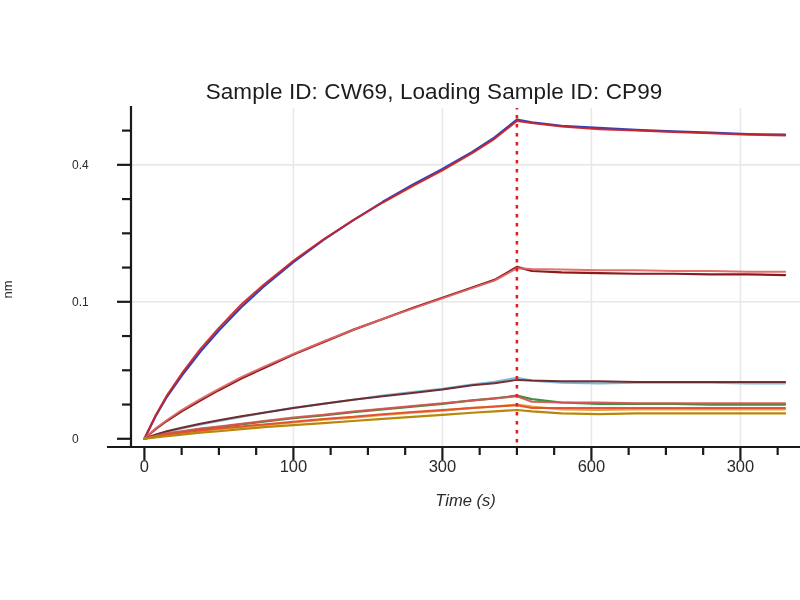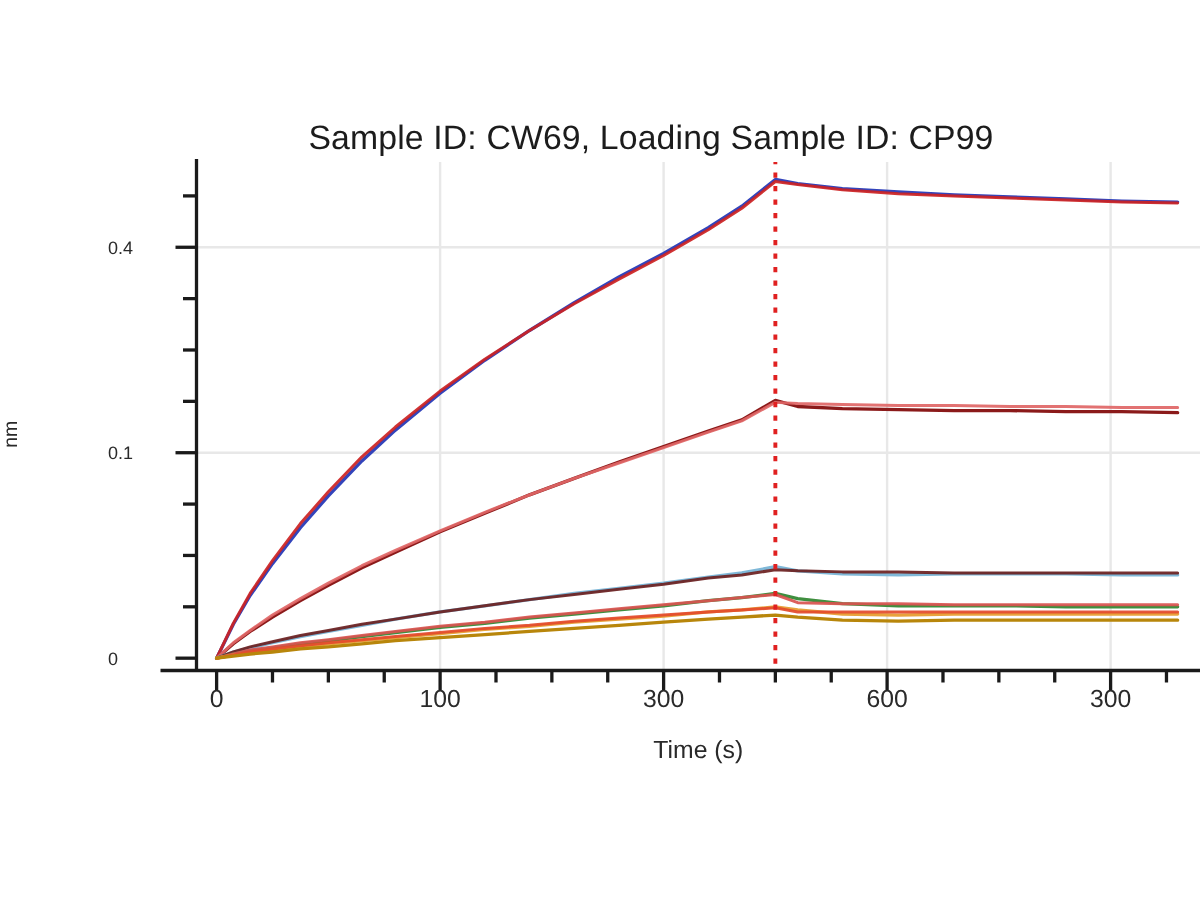--- a/index.html
+++ b/index.html
@@ -46,20 +46,21 @@
     transform-origin: center center;
   }
   #xlabel {
     position: absolute;
     left: 131px;
     top: 491px;
     width: 669px;
     text-align: center;
     font-size: 16.5px;
     color: #2a2a2a;
+    font-style: italic;
   }
   .ytick-label {
     position: absolute;
     right: 0;
     width: 46px;
     text-align: left;
     font-size: 12px;
     color: #2a2a2a;
     transform: translateY(-50%);
   }

